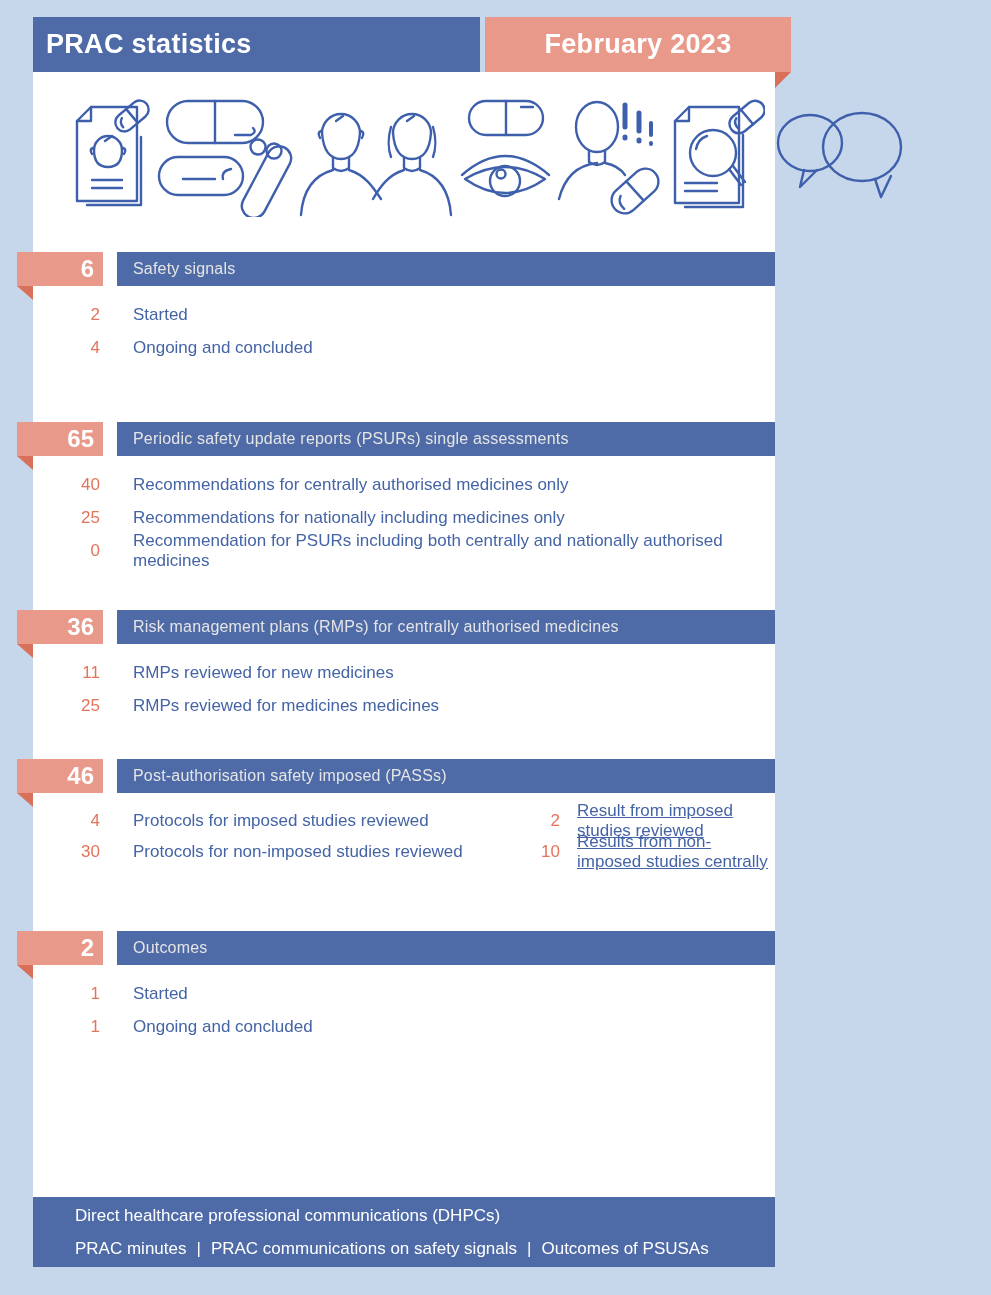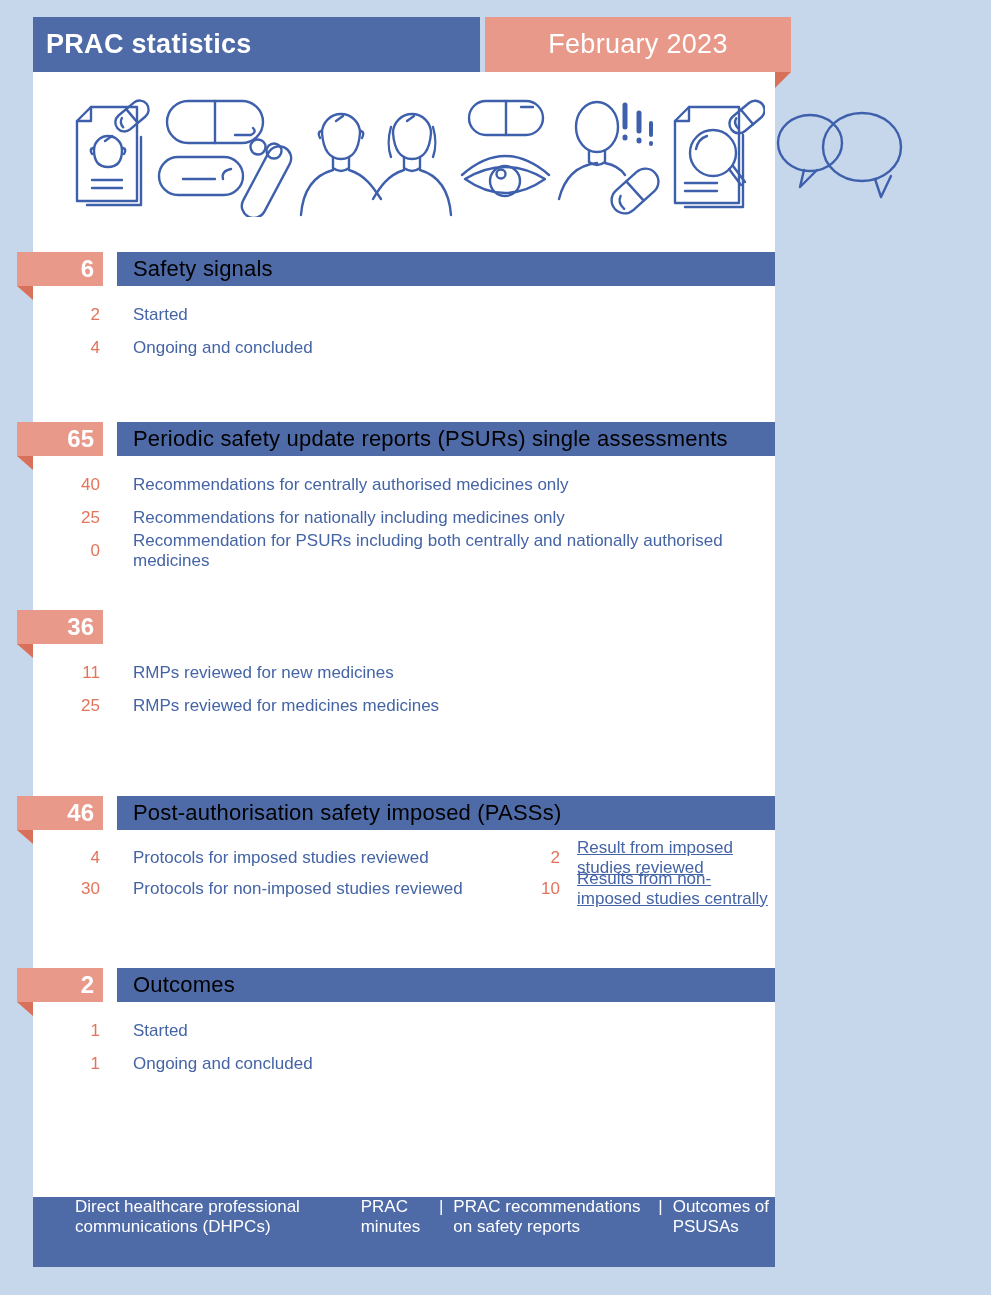--- a/index.html
+++ b/index.html
@@ -13,21 +13,21 @@
 
   
   .top-header{display:flex;height:55px;}
   .top-bar{
     flex:1;background:#4e6ba8;color:#fff;
     display:flex;align-items:center;padding-left:13px;
     font-size:27px;font-weight:bold;letter-spacing:.3px;
   }
   .date-box{
     width:306px;margin-left:5px;margin-right:-16px;
-    background:#e8998a;color:#fff;font-size:27px;font-weight:normal;
+    background:#e8998a;color:#fff;font-size:27px;font-weight:bold;
     display:flex;align-items:center;justify-content:center;
     position:relative;letter-spacing:.3px;
   }
   .date-fold{
     position:absolute;right:0;top:55px;width:16px;height:16px;
     background:#d9705a;clip-path:polygon(0 0,100% 0,0 100%);
   }
 
   
   .content{background:#ffffff;min-height:1125px;overflow:visible;}
@@ -43,40 +43,40 @@
     width:86px;background:#e8998a;color:#fff;
     font-size:24px;font-weight:bold;
     display:flex;align-items:center;justify-content:flex-end;
     padding-right:9px;box-sizing:border-box;position:relative;
   }
   .num-fold{
     position:absolute;left:0;top:34px;width:16px;height:14px;
     background:#d9705a;clip-path:polygon(0 0,100% 0,100% 100%);
   }
   .sec-bar{
-    flex:1;margin-left:14px;background:#4e6ba8;color:#000000;
-    font-size:22px;display:flex;align-items:center;padding-left:16px;
+    flex:1;margin-left:14px;background:#4e6ba8;color:#e5e5e5;
+    font-size:16px;display:flex;align-items:center;padding-left:16px;
     letter-spacing:.2px;
   }
   .items{padding-top:12px;}
   .item{display:flex;align-items:center;height:33px;font-size:17px;}
   .inum{flex:0 0 67px;text-align:right;color:#e3735a;}
   .ilabel{margin-left:33px;color:#4464a6;}
   .items-grid{display:grid;grid-template-columns:472px 1fr;padding-top:12px;}
   .items-grid .item{height:31px;}
   .items-grid .col-right .inum{flex:0 0 55px;}
   .items-grid .col-right .ilabel{margin-left:17px;text-decoration:underline;}
 
   .s1{margin-top:35px;} .s2{margin-top:58px;} .s3{margin-top:43px;}
-  .s4{margin-top:74px;} .s5{margin-top:64px;}
+  .s4{margin-top:37px;} .s5{margin-top:64px;}
 
   
   .footer{
     background:#4e6ba8;height:70px;color:#fff;font-size:17px;
-    padding-left:42px;display:flex;
+    padding-left:42px;display:flex;flex-direction:column;
     justify-content:center;gap:13px;box-sizing:border-box;
   }
   .footer-line{display:flex;gap:0;}
   .footer-link{color:#fff;text-decoration:none;cursor:pointer;}
   .footer-sep{padding:0 10px;}
 </style>
 </head>
 <body>
 
 <div class="page">
@@ -248,20 +248,21 @@
         </div>
       </div>
     </div>
 
     <div class="section s3">
       <div class="section-head">
         <div class="num-box">
           <span>36</span>
           <span class="num-fold"></span>
         </div>
+        <div class="sec-bar">Risk management plans (RMPs) for centrally authorised medicines</div>
       </div>
       <div class="items">
         <div class="item">
           <span class="inum">11</span>
           <span class="ilabel">RMPs reviewed for new medicines</span>
         </div>
         <div class="item">
           <span class="inum">25</span>
           <span class="ilabel">RMPs reviewed for medicines medicines</span>
         </div>
@@ -322,19 +323,19 @@
 
   </div>
 
   <div class="footer">
     <div class="footer-line">
       <a class="footer-link">Direct healthcare professional communications (DHPCs)</a>
     </div>
     <div class="footer-line">
       <a class="footer-link">PRAC minutes</a>
       <span class="footer-sep">|</span>
-      <a class="footer-link">PRAC recommendations on safety reports</a>
+      <a class="footer-link">PRAC communications on safety signals</a>
       <span class="footer-sep">|</span>
       <a class="footer-link">Outcomes of PSUSAs</a>
     </div>
   </div>
 
 </div>
 
 </body></html>

